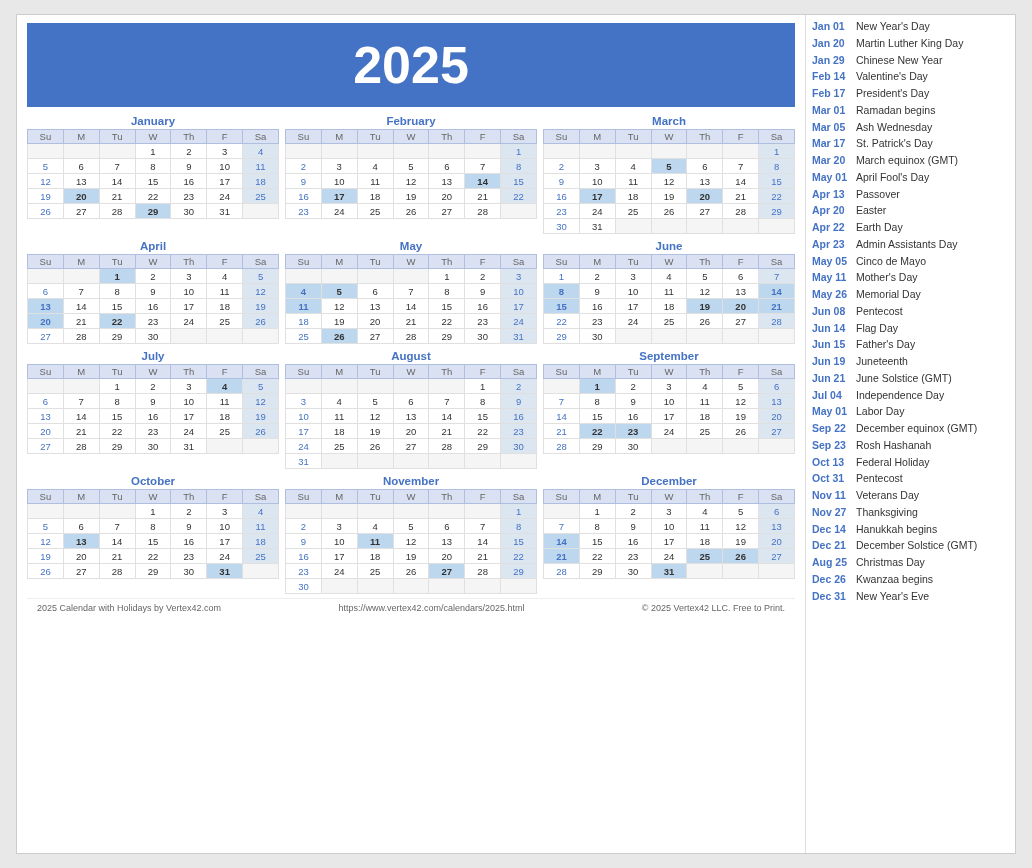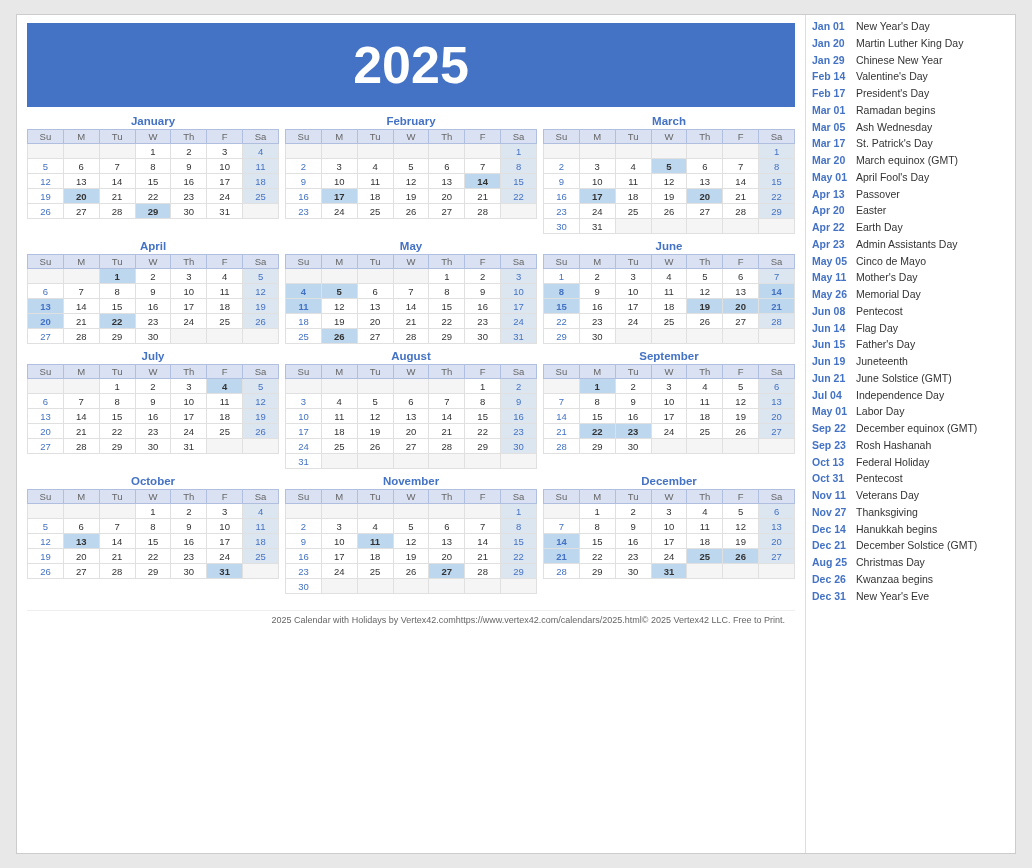--- a/index.html
+++ b/index.html
@@ -118,26 +118,26 @@
     }
     .month-table td.holiday {
       background: #bdd7ee;
       font-weight: bold;
     }
     .month-table td.empty {
       background: #f5f5f5;
     }
     .footer {
       display: flex;
-      justify-content: flex-end;
+      justify-content: space-between;
       padding: 4px 10px;
       font-size: 9px;
       color: #666;
       border-top: 1px solid #eee;
-      margin-top: 16px;
+      margin-top: 4px;
     }
   </style>
 </head>
 <body>
 
 <div class="page">
   <div class="main-layout">
     <div class="calendar-section">
       <div class="year-banner">
         <span>2025</span>

